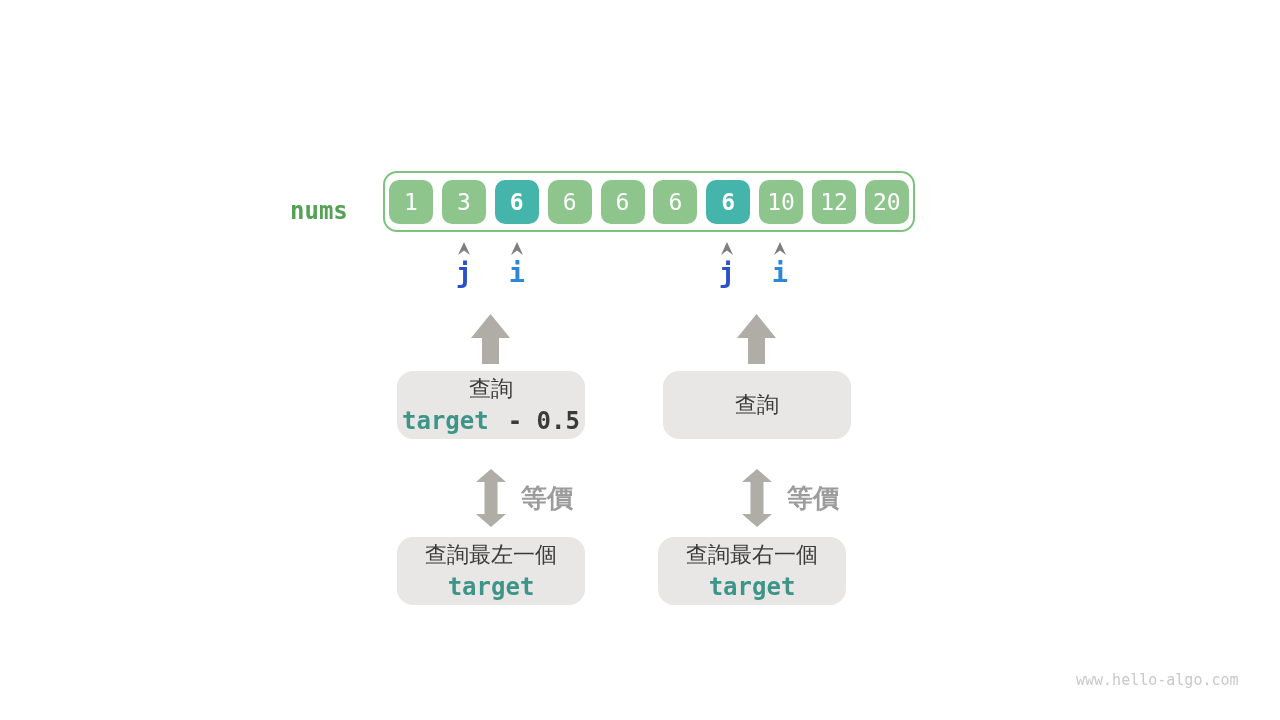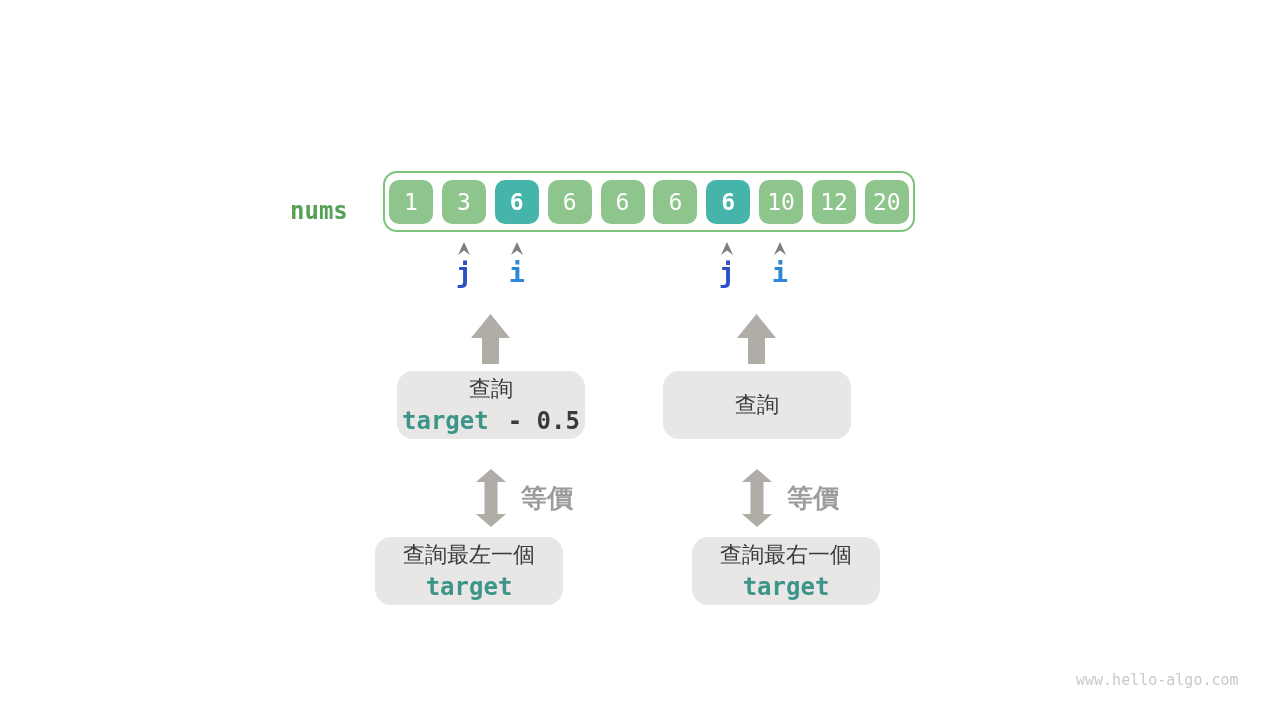--- a/index.html
+++ b/index.html
@@ -91,22 +91,22 @@
     width: 188px; height: 68px;
     box-sizing: border-box;
     border-radius: 16px;
     background: var(--box-bg);
     display: flex; flex-direction: column;
     align-items: center; justify-content: center;
     gap: 4px;
   }
   .query-left   { left: 397px; top: 371px; }
   .query-right  { left: 663px; top: 371px; }
-  .result-left  { left: 375px; top: 537px; }
-  .result-right { left: 692px; top: 537px; text-align: center; }
+  .result-left  { left: 397px; top: 537px; }
+  .result-right { left: 658px; top: 537px; text-align: center; }
   .box-line1 { font-size: 22px; line-height: 28px; color: var(--dark); }
   .box-line2 {
     font-family: "DejaVu Sans Mono", monospace;
     font-weight: bold; font-size: 24px; line-height: 28px;
     color: var(--dark); white-space: nowrap;
   }
   .box-line2 .k { color: var(--teal); }
   .box-line2 .op { margin-left: 19px; }
 
   

